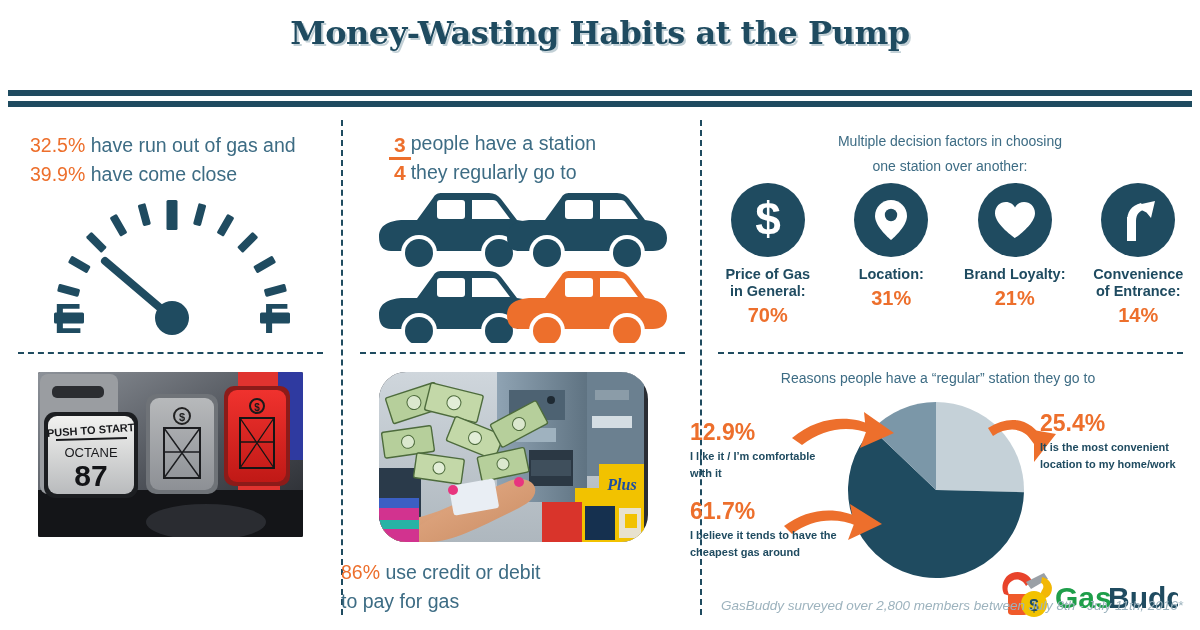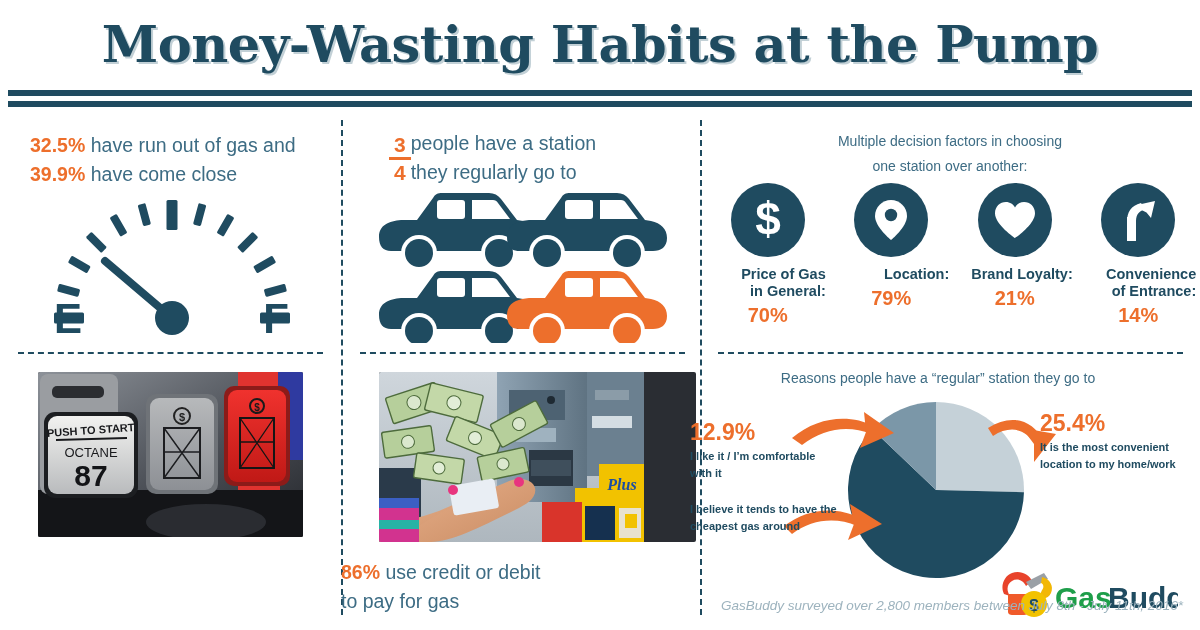--- a/index.html
+++ b/index.html
@@ -11,21 +11,21 @@
     overflow: hidden;
   }
   .page { position: relative; width: 1200px; height: 630px; }
 
   
   .header-title {
     position: absolute; top: 14px; left: 0; width: 1200px;
     text-align: center;
     font-family: "DejaVu Serif", serif;
     font-weight: bold;
-    font-size: 51px;
+    font-size: 32px;
     letter-spacing: -0.5px;
     color: #1F4B60;
     text-shadow: 2px 2px 0 rgba(120,150,165,0.45);
   }
   .rule { position: absolute; left: 8px; width: 1184px; background: #1F4B60; }
   .rule-a { top: 90px; height: 6px; }
   .rule-b { top: 101px; height: 6px; }
 
   
   .vdiv {
@@ -35,21 +35,21 @@
   .vdiv-2 { left: 700px; top: 120px; height: 495px; }
   .hdiv {
     position: absolute; height: 0; border-top: 2px dashed #1F4B60;
   }
   .hdiv-1 { left: 18px;  top: 352px; width: 305px; }
   .hdiv-2 { left: 360px; top: 352px; width: 325px; }
   .hdiv-3 { left: 718px; top: 352px; width: 465px; }
 
   
   .stat-line { font-size: 19.5px; line-height: 29px; color: #3D6C84; white-space: nowrap; }
-  .pct { color: #ED6F2C; font-weight: bold; }
+  .pct { color: #ED6F2C; font-weight: normal; }
   .col-head {
     font-size: 14px; line-height: 25px; color: #3D6C84; text-align: center;
   }
 
   
   .cell1 { position: absolute; left: 0; top: 125px; width: 341px; height: 227px; }
   .c1-text { position: absolute; left: 30px; top: 6px; }
   .gauge-wrap { position: absolute; left: 42px; top: 58px; width: 260px; height: 165px; }
 
   
@@ -70,37 +70,37 @@
   .factors {
     position: absolute; left: 6px; top: 58px; width: 494px;
     display: flex; justify-content: space-around; align-items: flex-start;
   }
   .factor { width: 116px; text-align: center; }
   .factor .disc {
     width: 74px; height: 74px; border-radius: 50%; background: #1F4B60;
     margin: 0 auto 9px auto; display: flex; align-items: center; justify-content: center;
   }
   .factor .flabel {
-    font-size: 14.5px; font-weight: bold; line-height: 17px; color: #1F4B60; text-align: right;
+    font-size: 14.5px; font-weight: bold; line-height: 17px; color: #1F4B60;
   }
   .factor .fval {
     margin-top: 4px; font-size: 20px; font-weight: bold; color: #ED6F2C;
   }
 
   
   .cell4 { position: absolute; left: 0; top: 360px; width: 341px; height: 255px; }
   .photo {
     border-radius: 2px; overflow: hidden; position: relative; background: #2a2d33;
   }
   .photo4 { position: absolute; left: 38px; top: 12px; width: 265px; height: 165px; }
   .cap4 { position: absolute; left: 22px; top: 197px; }
 
   
   .cell5 { position: absolute; left: 341px; top: 360px; width: 359px; height: 255px; }
-  .photo5 { position: absolute; left: 38px; top: 12px; width: 317px; height: 170px; }
+  .photo5 { position: absolute; left: 38px; top: 12px; width: 269px; height: 170px; border-radius: 27px; }
   .cap5 { position: absolute; left: 0; top: 198px; width: 359px; text-align: left; }
 
   
   .cell6 { position: absolute; left: 688px; top: 360px; width: 500px; height: 270px; }
   .c6-head { position: absolute; left: 0; top: 6px; width: 500px; }
   .pie-area { position: absolute; left: 0; top: 38px; width: 500px; height: 190px; }
   .lbl { position: absolute; }
   .lbl .lnum { font-size: 23px; font-weight: bold; color: #ED6F2C; line-height: 26px; }
   .lbl .ltxt { font-size: 11px; font-weight: bold; color: #1F4B60; line-height: 17px; margin-top: 3px; }
   .lbl-129 { left: 2px; top: 12px; width: 130px; margin-top: 9px; }
@@ -236,21 +236,21 @@
       <div class="factor">
         <div class="disc">
           <svg width="34" height="44" viewBox="0 0 34 44">
             <path d="M17,2 C8.2,2 1,9.2 1,18 C1,29 17,42 17,42 C17,42 33,29 33,18 C33,9.2 25.8,2 17,2 Z" fill="#fff"></path>
             <circle cx="17" cy="17" r="6.2" fill="#1F4B60"></circle>
           </svg>
         </div>
         <div class="flabel">
           <div>Location:</div>
         </div>
-        <div class="fval">79%</div>
+        <div class="fval">31%</div>
       </div>
 
       <div class="factor">
         <div class="disc">
           <svg width="44" height="40" viewBox="0 0 44 40">
             <path d="M22,38 C22,38 2,24.5 2,13.2 C2,6.6 7,2 12.9,2 C17,2 20.3,4.3 22,7.4
                      C23.7,4.3 27,2 31.1,2 C37,2 42,6.6 42,13.2 C42,24.5 22,38 22,38 Z" fill="#fff"></path>
           </svg>
         </div>
         <div class="flabel">
@@ -438,20 +438,21 @@
           <path d="M96,128 C120,110 148,108 172,120 L169,128 C148,119 124,121 104,136 Z"></path>
           <path d="M162,106 L194,126 L160,142 L166,126 Z"></path>
         </g>
       </svg>
 
       <div class="lbl lbl-129">
         <div class="lnum">12.9%</div>
         <div class="ltxt">I like it / I’m comfortable with it</div>
       </div>
       <div class="lbl lbl-617">
+        <div class="lnum">61.7%</div>
         <div class="ltxt">I believe it tends to have the cheapest gas around</div>
       </div>
       <div class="lbl lbl-254">
         <div class="lnum">25.4%</div>
         <div class="ltxt">It is the most convenient location to my home/work</div>
       </div>
 
       <div class="logo">
         <svg width="180" height="50" viewBox="0 0 180 50">
 

